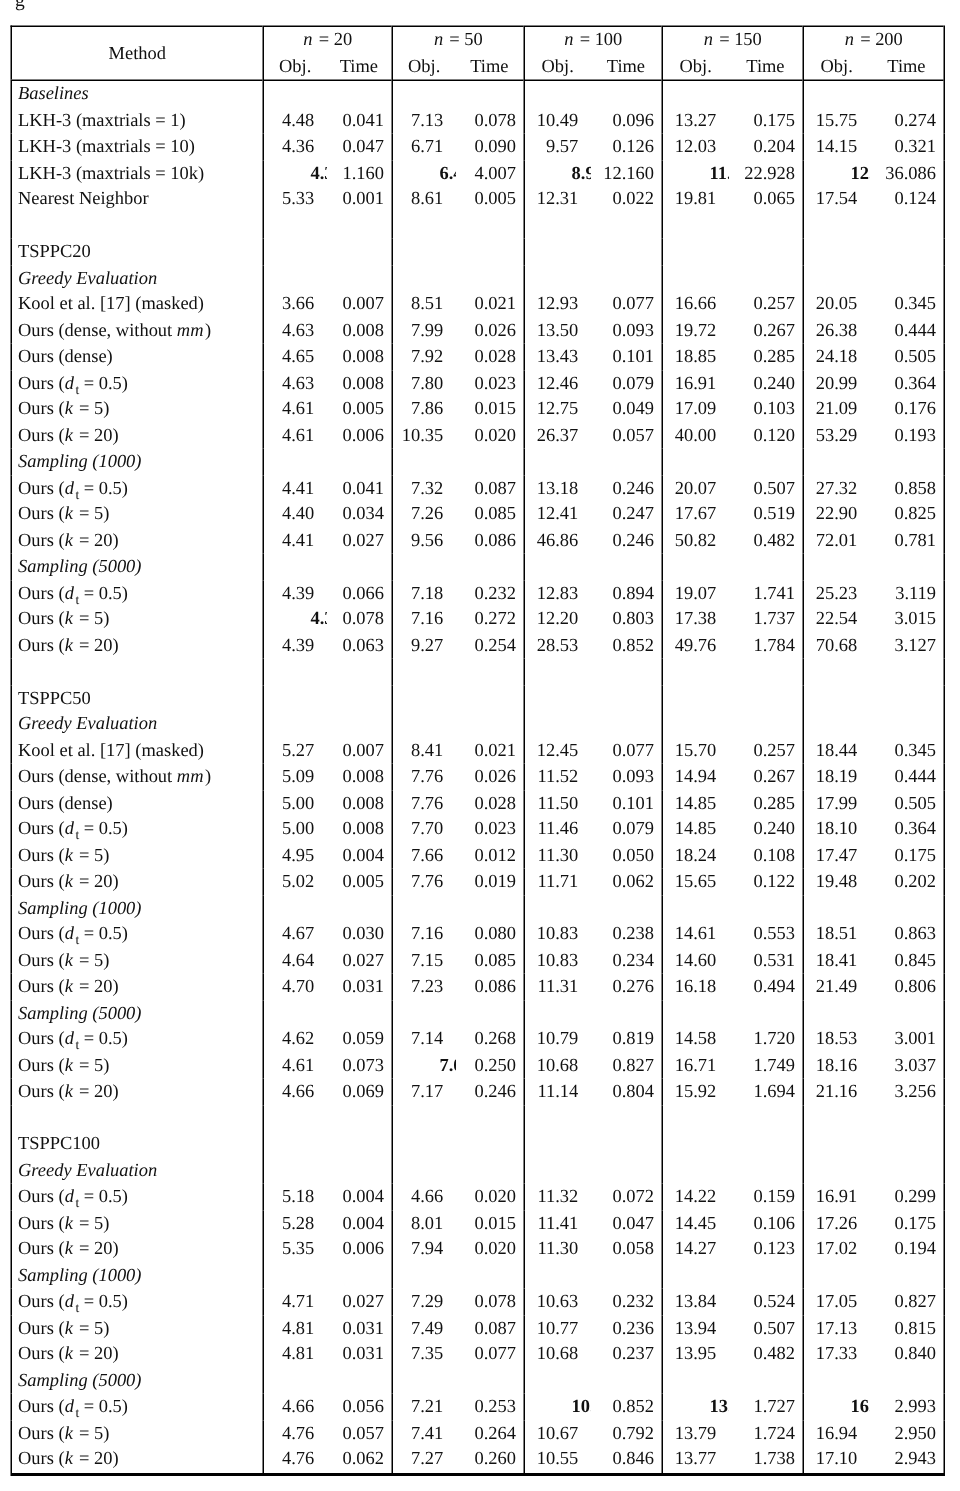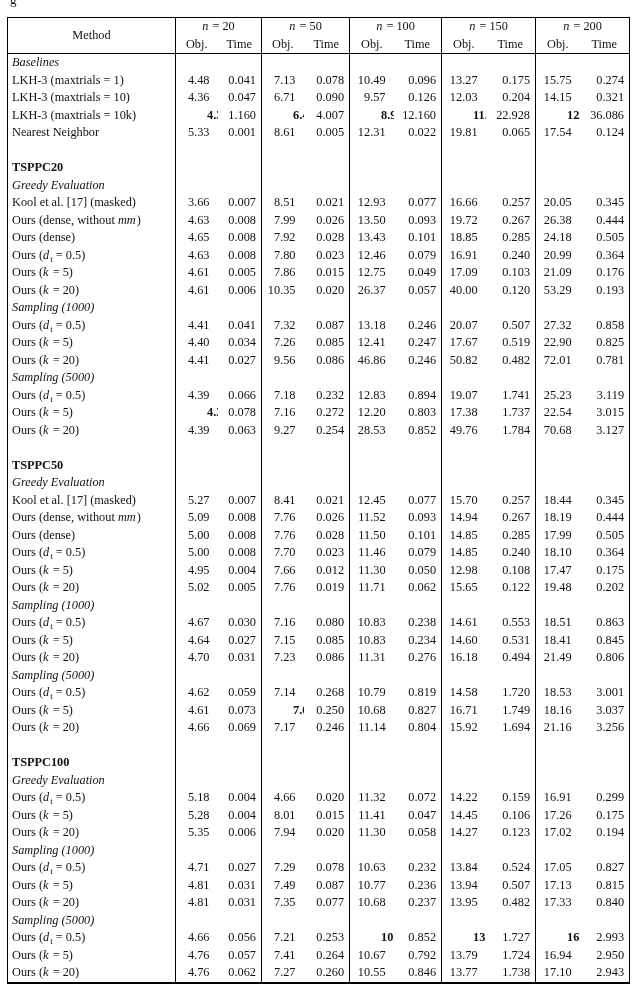--- a/index.html
+++ b/index.html
@@ -40,21 +40,21 @@
   }
   thead th { text-align: center; }
   th.method { vertical-align: middle; }
   .vr { border-right: 1px solid #000; }
   td.method { text-align: left; padding-left: 4px; }
   td.num { text-align: right; }
   td.obj  { padding-right: 8px; }
   td.time { padding-right: 5px; }
   .b { font-weight: bold; padding-left: 31px; }
   tr.sec-i td.method { font-style: italic; }
-  tr.sec-b td.method { font-weight: bold; }
+  tr.sec-b td.method { font-weight: normal; }
   sub { font-size: 9px; line-height: 0; }
   i { padding-right: 1px; }
 </style>
 </head>
 <body>
 
 <span class="fragment">g</span>
 
 <div class="table-wrap">
   <table>
@@ -472,21 +472,21 @@
           <td class="num time vr">0.364</td>
         </tr>
         <tr>
           <td class="method vr">Ours (<i>k</i> = 5)</td>
           <td class="num obj">4.95</td>
           <td class="num time vr">0.004</td>
           <td class="num obj">7.66</td>
           <td class="num time vr">0.012</td>
           <td class="num obj">11.30</td>
           <td class="num time vr">0.050</td>
-          <td class="num obj">12.98</td>
+          <td class="num obj">18.24</td>
           <td class="num time vr">0.108</td>
           <td class="num obj">17.47</td>
           <td class="num time vr">0.175</td>
         </tr>
         <tr>
           <td class="method vr">Ours (<i>k</i> = 20)</td>
           <td class="num obj">5.02</td>
           <td class="num time vr">0.005</td>
           <td class="num obj">7.76</td>
           <td class="num time vr">0.019</td>

